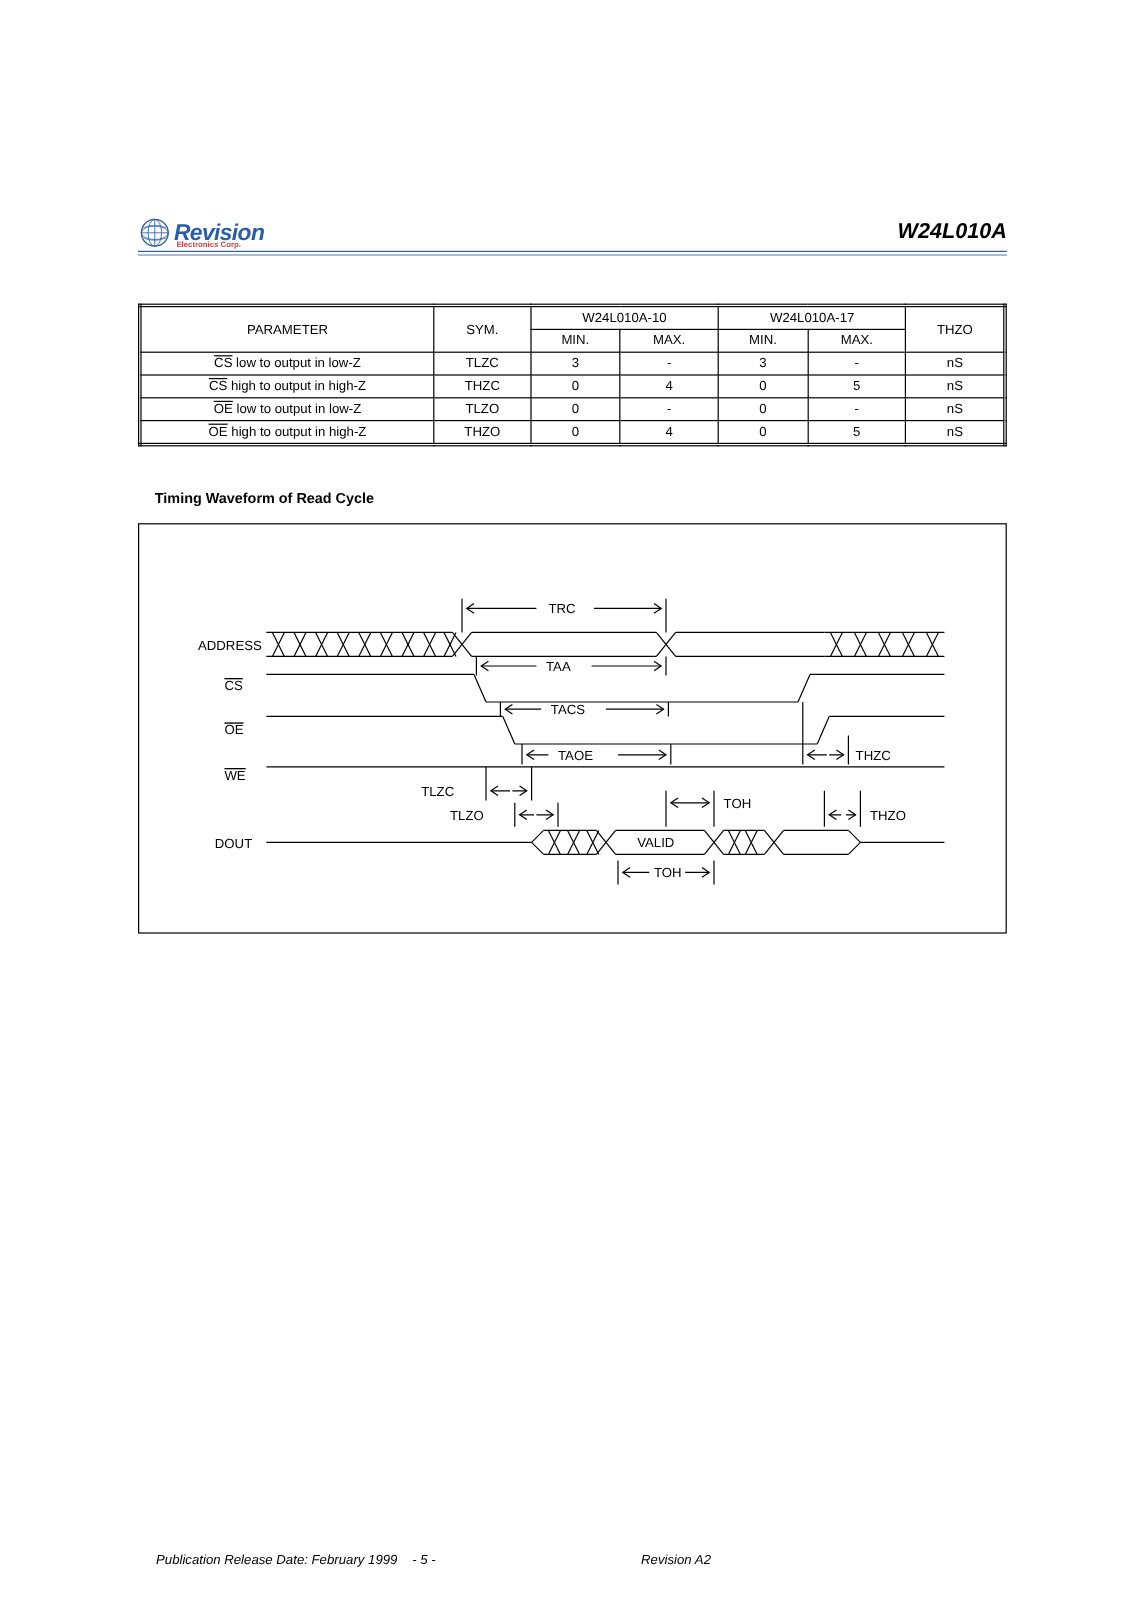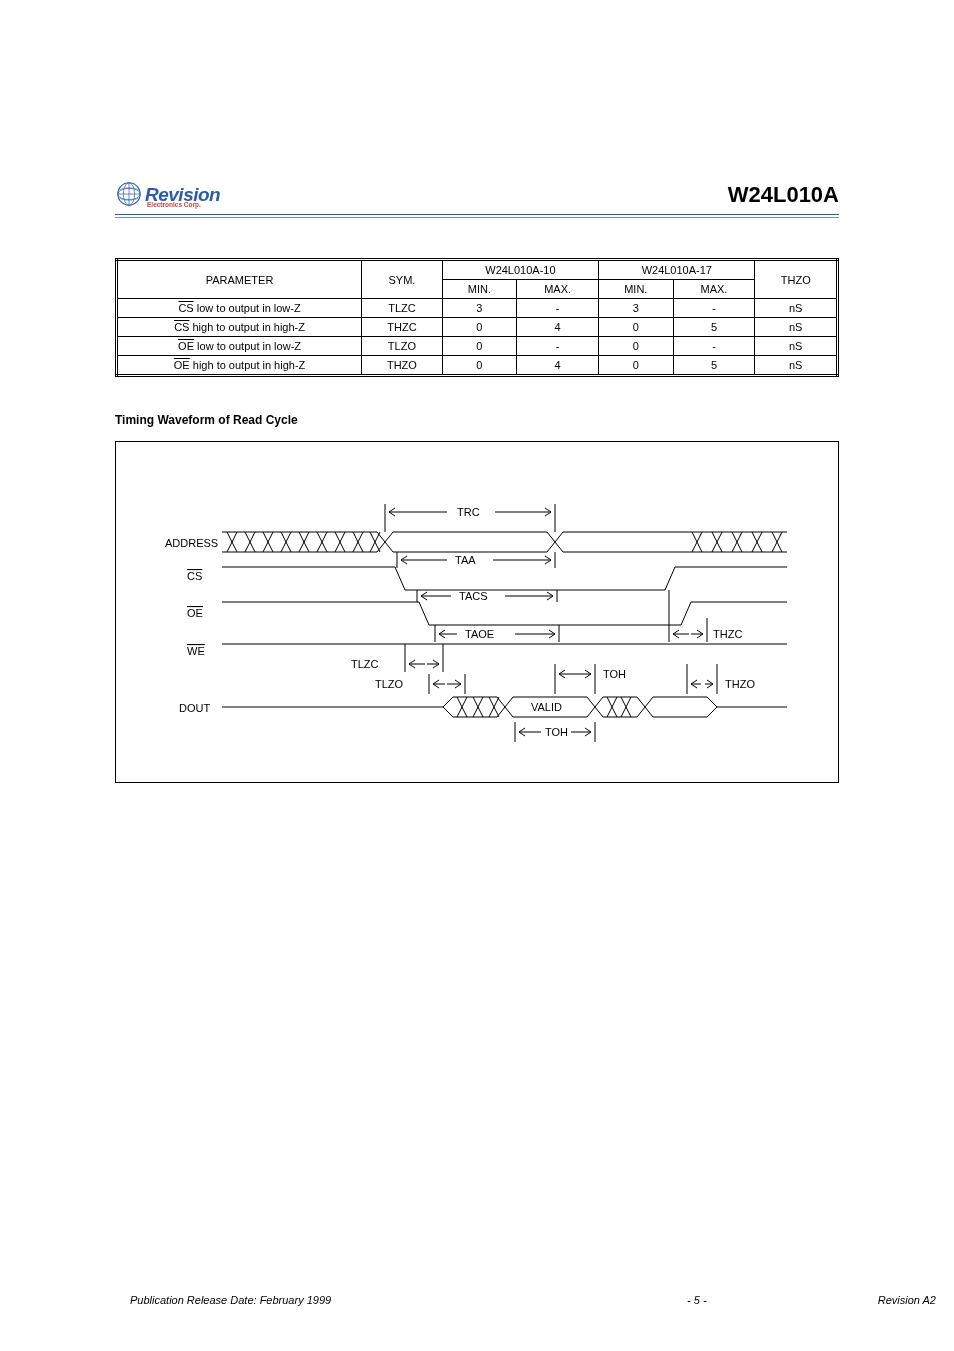--- a/index.html
+++ b/index.html
@@ -46,22 +46,23 @@
     }
     .header-rule-top {
       border-top: 1.5px solid #2b5ca8;
       margin-top: 2px;
     }
     .header-rule-bottom {
       border-top: 1px solid #7090c0;
       margin-top: 2px;
     }
     .part-number {
-      font-size: 22px;
+      font-size: 18px;
       font-weight: bold;
+      font-style: italic;
       text-align: right;
       margin-top: -30px;
       margin-bottom: 6px;
     }
     .page-spacer-top { height: 40px; }
     .param-table {
       width: 100%;
       border-collapse: collapse;
       font-size: 11px;
       padding-left: 23px;
@@ -73,21 +74,21 @@
       font-weight: normal;
       vertical-align: middle;
     }
     .outer-border {
       border: 3px double #000;
     }
     .param-col { text-align: left; width: 34%; }
     .section-title {
       font-weight: bold;
       font-size: 12px;
-      margin: 36px 0 14px 0;
+      margin: 36px 0 14px 14px;
     }
     .diagram-box {
       border: 1px solid #000;
       width: 100%;
       height: 342px;
       position: relative;
       background: #fff;
     }
     .diagram-svg {
       width: 100%;
@@ -102,21 +103,21 @@
       bottom: 45px;
       left: 130px;
       font-size: 11px;
       font-style: italic;
     }
     .page-num {
       position: absolute;
       bottom: 45px;
       right: 18px;
       left: 0;
-      text-align: right;
+      text-align: center;
       font-size: 11px;
       font-style: italic;
     }
     .overline { text-decoration: overline; }
   </style>
 </head>
 <body>
 
 <div class="page-container">
   <div>

